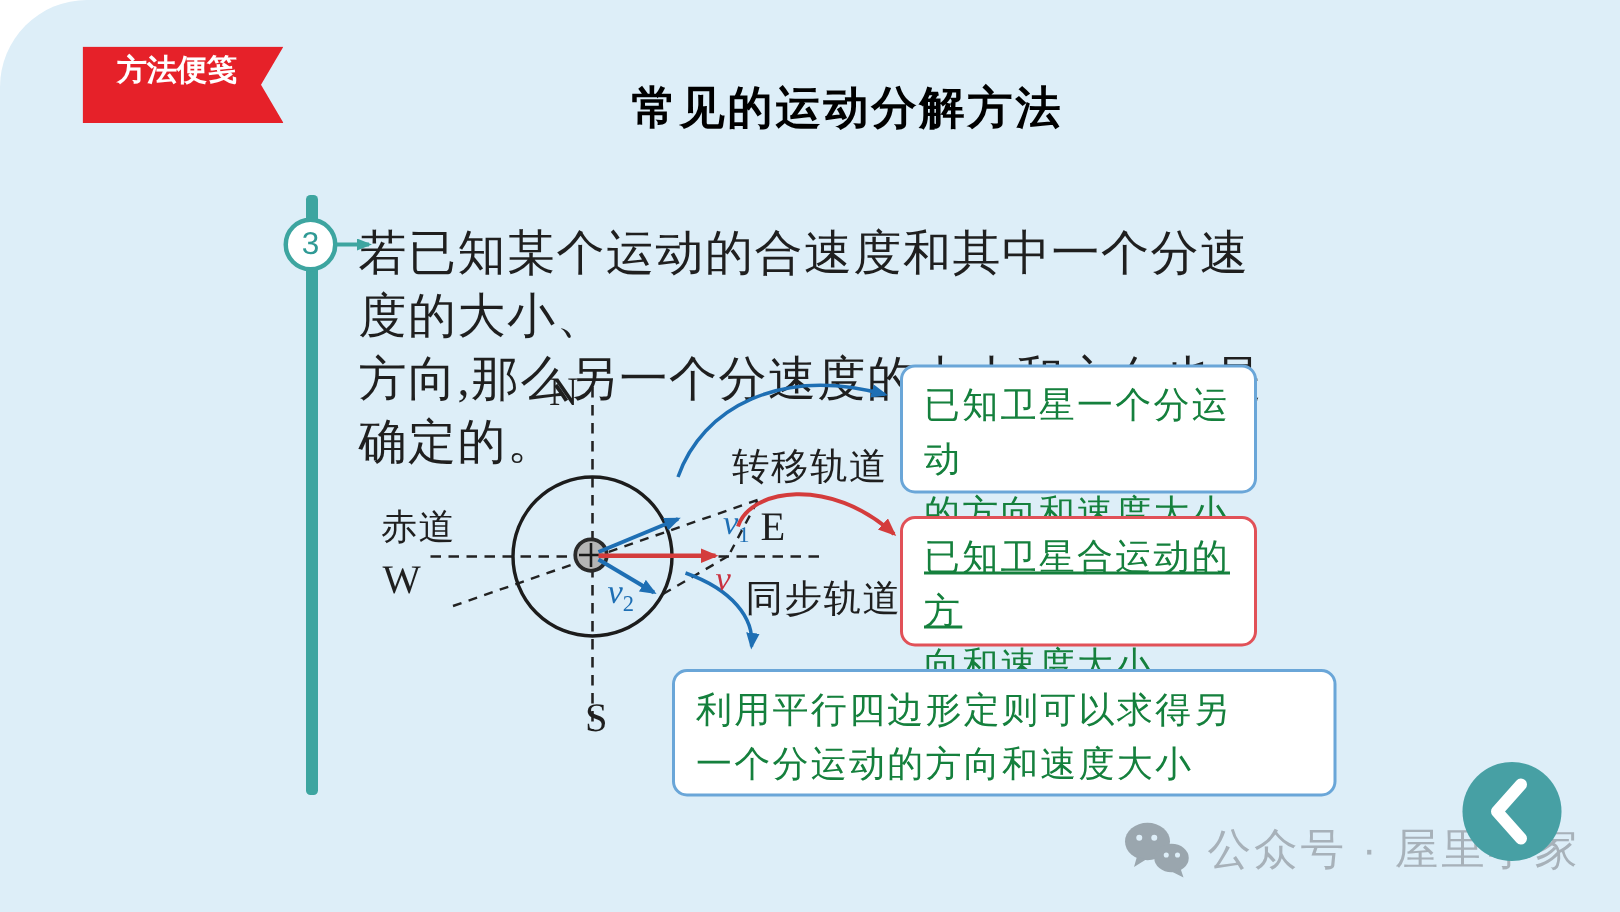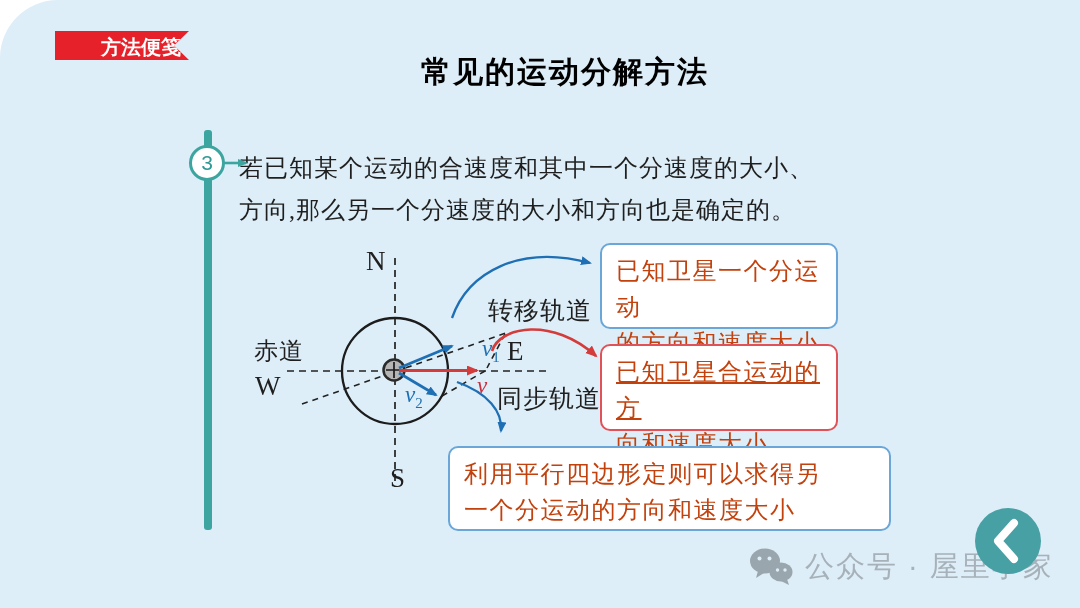--- a/index.html
+++ b/index.html
@@ -1,42 +1,42 @@
 <!DOCTYPE html>
 <html><head>
 <meta charset="utf-8">
 <style>
   html,body{margin:0;padding:0;}
   .stage{position:relative;width:1080px;height:608px;background:#ffffff;overflow:hidden;
          font-family:"Liberation Serif","DejaVu Serif",serif;}
   .panel{position:absolute;inset:0;background:#ddeef8;border-radius:58px 0 0 0;}
   .abs{position:absolute;}
 
-  .badge{left:55px;top:31px;width:126px;height:29px;background:#e62129;color:#fff;
+  .badge{left:55px;top:31px;width:126px;height:51px;background:#e62129;color:#fff;
          font-family:"Liberation Sans","DejaVu Sans",sans-serif;font-weight:bold;font-size:20px;
-         line-height:33px;text-align:right;padding-right:8px;
+         line-height:33px;text-align:center;padding-right:8px;
          clip-path:polygon(0 0,100% 0,calc(100% - 15px) 50%,100% 100%,0 100%);}
   .title{left:50px;top:52px;width:1030px;text-align:center;color:#000000;
          font-family:"Liberation Sans","DejaVu Sans",sans-serif;font-weight:bold;font-size:30px;letter-spacing:2px;}
 
   .tline{left:204px;top:130px;width:8px;height:400px;background:#3da5a0;border-radius:3px;}
   .numcircle{left:189px;top:145px;width:30px;height:30px;background:#ffffff;border:3px solid #3da5a0;
              border-radius:50%;color:#2f9a95;font-size:21px;line-height:30px;text-align:center;
              font-family:"Liberation Sans","DejaVu Sans",sans-serif;}
-  .para{left:239px;top:147px;width:620px;color:#1f1f1f;font-size:24px;line-height:42px;letter-spacing:1px;}
+  .para{left:239px;top:147px;width:620px;color:#1f1f1f;font-size:32px;line-height:42px;letter-spacing:1px;}
 
   .dlabel{color:#1f1f1f;}
   .serif27{font-size:27px;}
   .serif25{font-size:25px;letter-spacing:1px;}
   .serif24{font-size:24px;letter-spacing:1px;}
   .vlab{font-style:italic;font-size:23px;color:#1e6fb4;}
   .vlab sub{font-size:15px;font-style:normal;}
   .vred{color:#c9303f;}
 
-  .callout{background:#ffffff;border-radius:10px;color:#c2410c;font-size:24px;line-height:36px;
+  .callout{background:#ffffff;border-radius:10px;color:#15803d;font-size:24px;line-height:36px;
            letter-spacing:1.5px;padding:8px 14px;box-sizing:border-box;}
   .b-blue{border:2.5px solid #6aa6d8;}
   .b-red{border:2.5px solid #e15158;text-decoration:underline;}
   .box1{left:600px;top:243px;width:238px;height:86px;}
   .box2{left:600px;top:344px;width:238px;height:87px;}
   .box3{left:448px;top:446px;width:443px;height:85px;}
 
   .wm{left:748px;top:546px;display:flex;align-items:center;gap:10px;}
   .wm-text{color:#a7b1b9;font-size:29px;letter-spacing:2px;
            font-family:"Liberation Sans","DejaVu Sans",sans-serif;}

